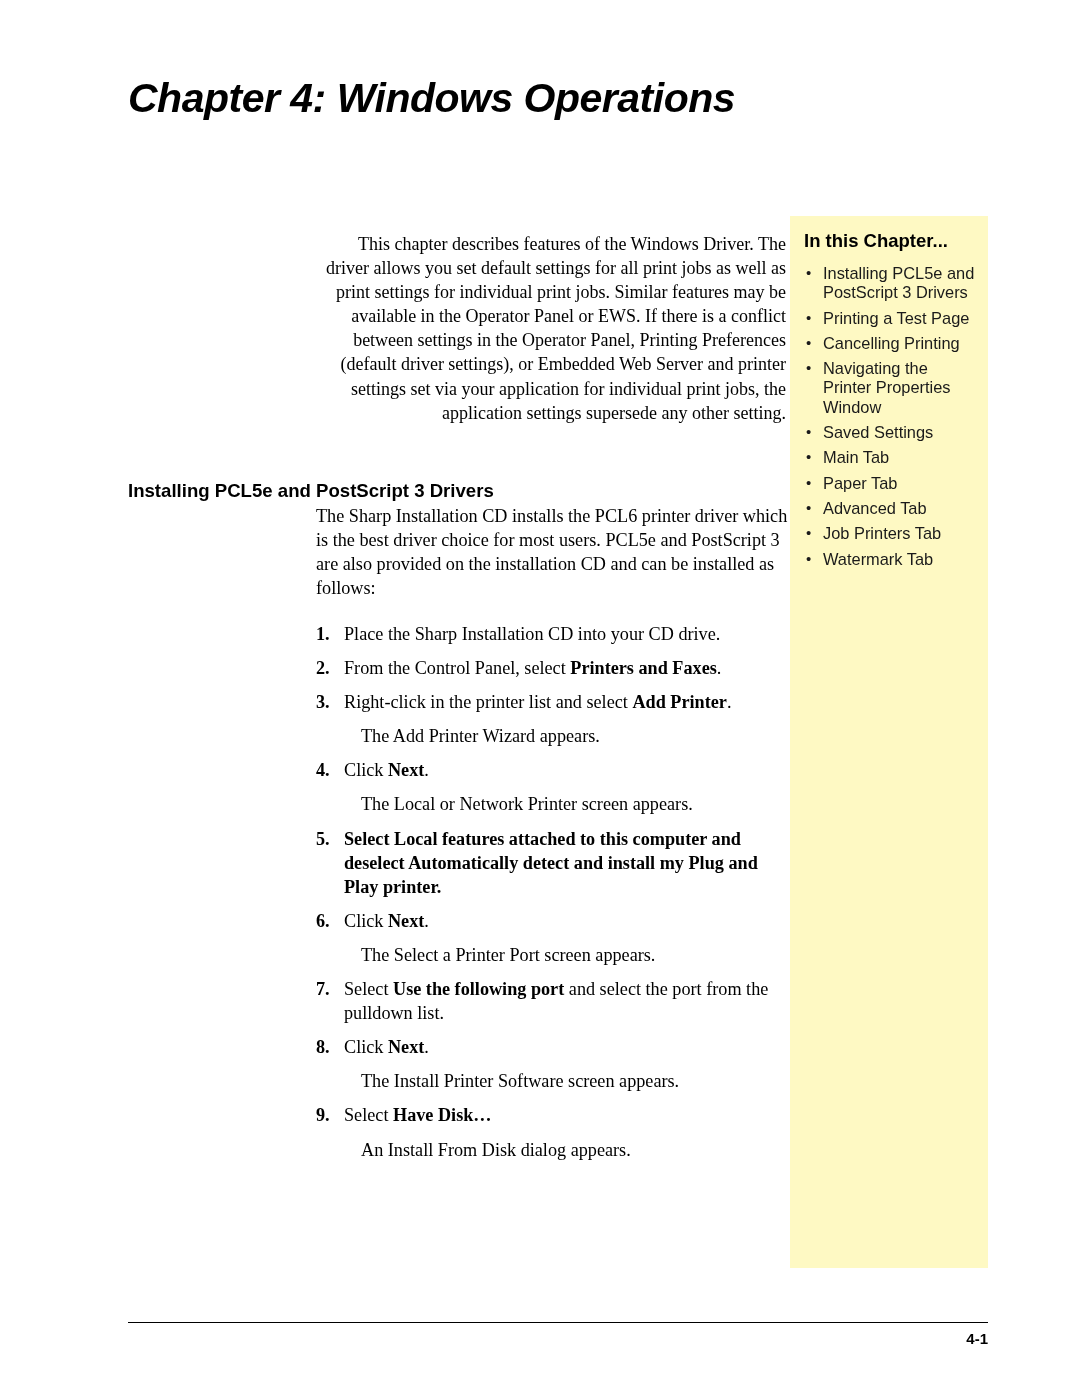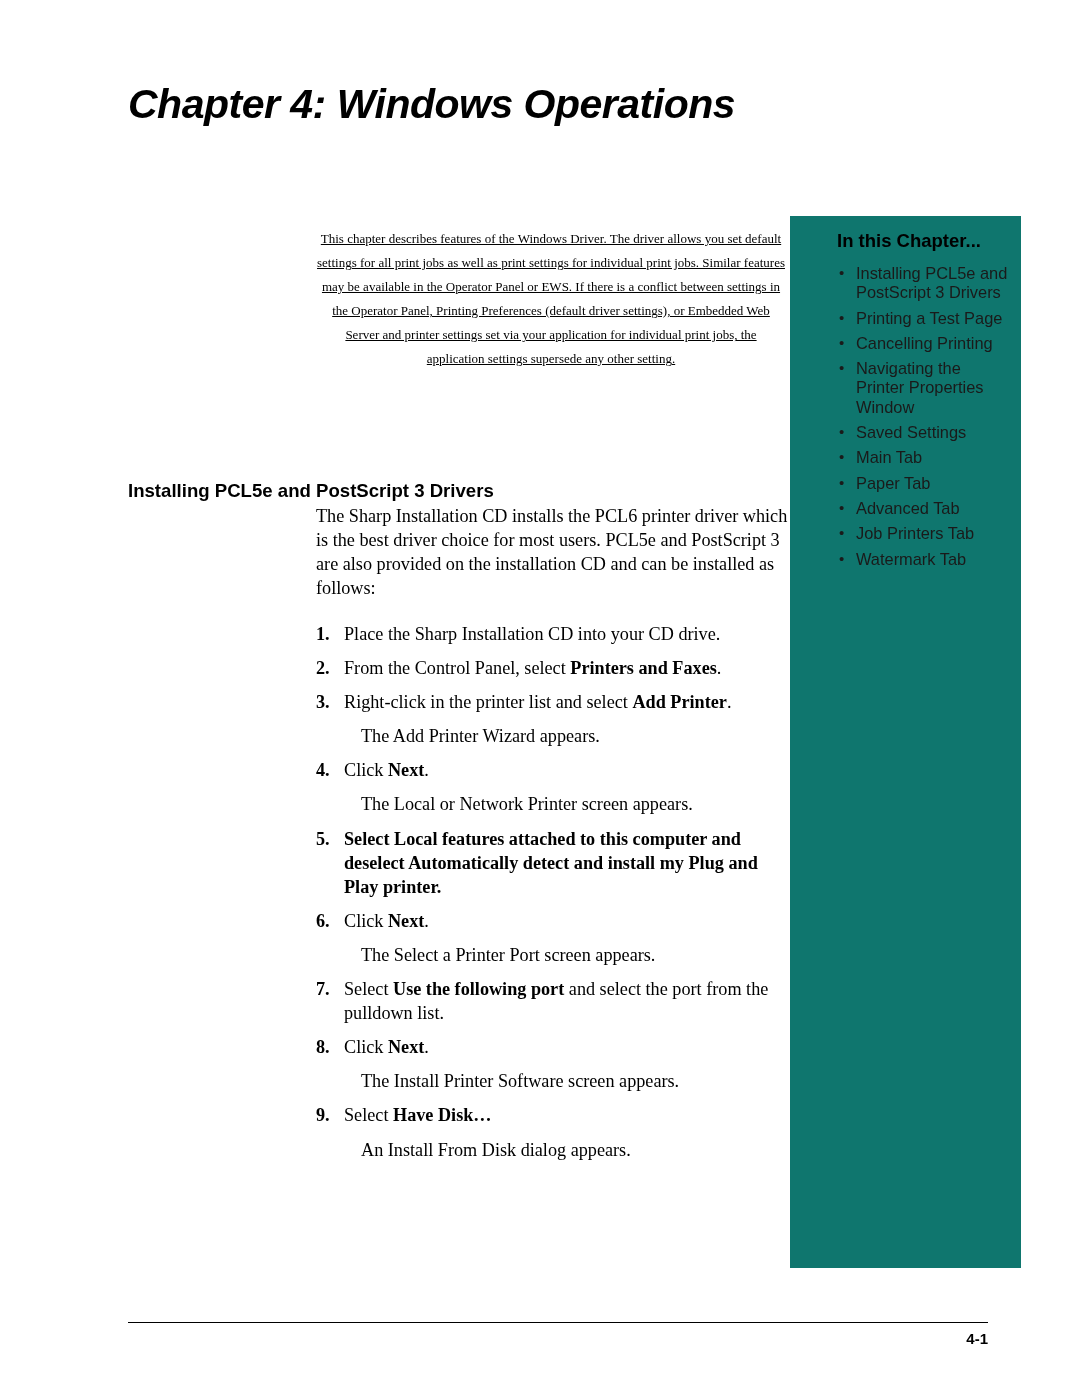--- a/index.html
+++ b/index.html
@@ -13,43 +13,42 @@
     height: 1397px;
     background: #ffffff;
     font-family: "Liberation Serif", serif;
     overflow: hidden;
   }
 
   
   .chapter-title {
     position: absolute;
     left: 128px;
-    top: 54px;
+    top: 48px;
     font-family: "Liberation Sans", sans-serif;
     font-weight: bold;
     font-style: italic;
     font-size: 41px;
     letter-spacing: -0.5px;
     color: #000000;
     white-space: nowrap;
   }
 
   
   .body-col {
     position: absolute;
     left: 316px;
     top: 214px;
     width: 470px;
   }
   .intro-par {
-    font-size: 13px;
-    line-height: 24.1px;
-    color: #000000;
-    text-align: center;
-    text-decoration: underline;
+    font-size: 18px;
+    line-height: 24.1px;
+    color: #000000;
+    text-align: right;
   }
 
   .section-head {
     position: absolute;
     left: 128px;
     top: 465px;
     width: 660px;
     font-family: "Liberation Sans", sans-serif;
     font-weight: bold;
     font-size: 18.6px;
@@ -96,22 +95,21 @@
   }
   b { font-weight: bold; }
 
   
   .sidebar {
     position: absolute;
     left: 790px;
     top: 216px;
     width: 198px;
     height: 1052px;
-    background: #0f766e;
-    padding-left: 33px;
+    background: #fef9c3;
   }
   .sidebar h2 {
     margin: 0;
     padding: 14px 0 0 14px;
     font-family: "Liberation Sans", sans-serif;
     font-size: 18.5px;
     font-weight: bold;
     color: #000000;
   }
   .sidebar ul {

